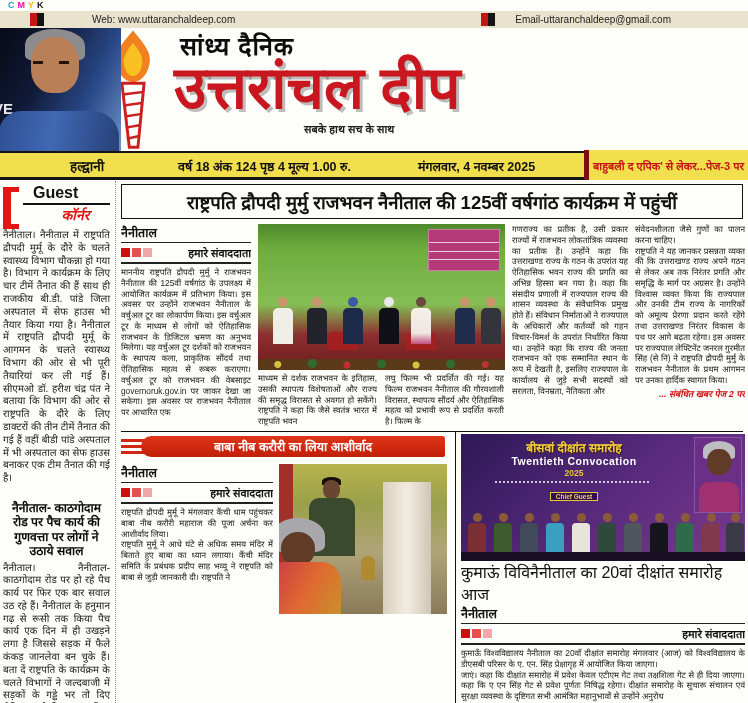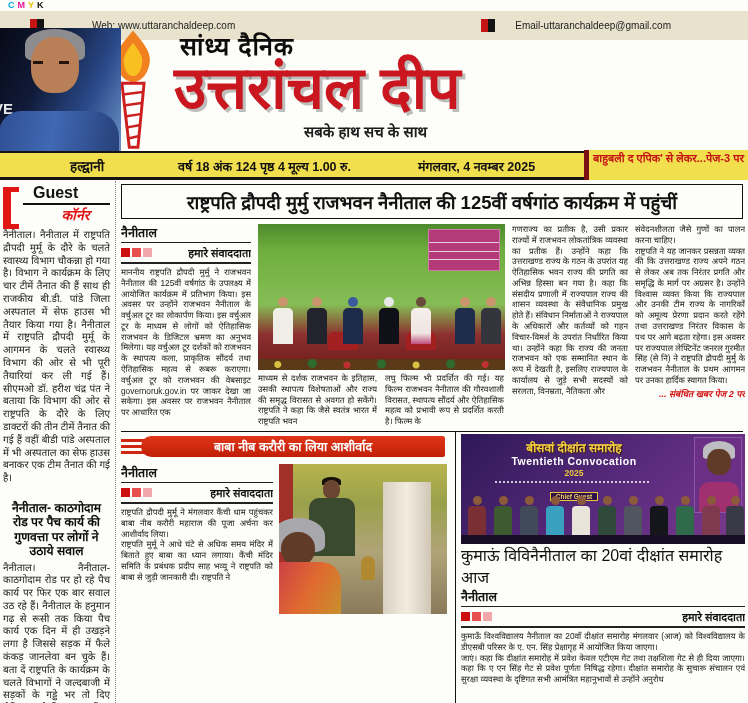--- a/index.html
+++ b/index.html
@@ -2,21 +2,21 @@
 <html><head>
 <meta charset="utf-8">
 <style>
   html,body{margin:0;padding:0;background:#ffffff;}
   .page{position:relative;width:748px;height:703px;background:#fdfdfa;overflow:hidden;
         font-family:"Liberation Sans","DejaVu Sans",sans-serif;color:#111;}
 
   
   .cmyk{position:absolute;top:0;left:8px;height:11px;display:flex;gap:3px;font-weight:bold;font-size:9px;line-height:11px;}
   .cmyk .c{color:#00aadd}.cmyk .m{color:#ee1199}.cmyk .y{color:#e8c400}.cmyk .k{color:#111}
-  .info-bar{position:absolute;top:11px;left:0;width:748px;height:29px;background:#e9e2cd;display:flex;align-items:center;}
+  .info-bar{position:absolute;top:11px;left:0;width:748px;height:17px;background:#e9e2cd;display:flex;align-items:center;}
   .mark{width:7px;height:13px;background:#c51414;flex:none}
   .mark.black{background:#141414}
   .info-txt{font-size:10px;color:#222;white-space:nowrap}
 
   
   .masthead{position:absolute;top:28px;left:0;width:748px;height:123px;}
   .weather{position:absolute;left:2px;top:0;width:90px;}
   .w-photo{width:88px;height:33px;position:relative;overflow:hidden;border:1px solid #8fa0c0;box-sizing:border-box}
   .moon-photo{background:linear-gradient(180deg,#3b5d9d 0%,#16244a 60%,#0a1020 100%)}
   .moon{position:absolute;right:16px;top:3px;width:13px;height:13px;border-radius:50%;background:#fff;box-shadow:0 0 8px 4px rgba(210,225,255,.8)}
@@ -26,33 +26,33 @@
   .pagoda{position:absolute;right:4px;bottom:0;width:34px;height:27px;background:#1a0e04;
           clip-path:polygon(50% 0,58% 12%,72% 18%,60% 30%,82% 40%,66% 52%,92% 64%,72% 74%,100% 88%,100% 100%,0 100%,0 88%,28% 74%,8% 64%,34% 52%,18% 40%,40% 30%,28% 18%,42% 12%)}
   .w-label{color:#d01818;font-weight:bold;font-size:9px;text-align:center;margin-top:1px}
   .w-line{font-size:6.8px;text-align:center;color:#5a3a10;font-weight:bold;line-height:1.25}
 
   .torch{position:absolute;left:94px;top:0;width:78px;height:123px}
   .mast-center{position:absolute;left:174px;top:0;width:436px;height:123px}
   .edition{font-size:25px;font-weight:900;color:#0c0c0c;letter-spacing:1px;margin-left:6px}
   .paper-title{font-size:59px;font-weight:900;color:#c9161f;line-height:1;letter-spacing:0;white-space:nowrap;
                text-shadow:3px 3px 0 rgba(70,70,70,.35);margin-top:-3px}
-  .tagline{font-size:15px;font-weight:800;color:#1c1c1c;margin-top:3px;padding-left:130px;white-space:nowrap}
+  .tagline{font-size:11px;font-weight:800;color:#1c1c1c;margin-top:3px;padding-left:130px;white-space:nowrap}
 
   .mast-photo{position:absolute;right:17px;top:0;width:138px;height:123px;overflow:hidden;
               background:linear-gradient(115deg,#05050c 0%,#101a38 40%,#2a4a8a 72%,#6f93c8 100%)}
   .mp-ve{position:absolute;left:10px;bottom:34px;color:rgba(255,255,255,.9);font-weight:bold;font-size:15px}
   .mp-hair{position:absolute;right:36px;top:1px;width:60px;height:32px;background:#8d8d90;border-radius:55% 60% 20% 20%}
   .mp-face{position:absolute;right:42px;top:9px;width:48px;height:56px;background:#b97f56;border-radius:46% 46% 42% 42%}
   .mp-eye{position:absolute;width:10px;height:2.5px;background:#241208;top:33px}
   .mp-eye.l{right:78px}.mp-eye.r{right:52px}
   .mp-shirt{position:absolute;right:2px;bottom:-4px;width:120px;height:44px;border-radius:22px 26px 0 0;
             background:linear-gradient(100deg,#2f4f92 0%,#4068b4 45%,#274078 100%)}
 
-  .promo{position:absolute;right:0;top:150px;width:164px;height:30px;background:#f2df4e;display:flex;align-items:flex-start;justify-content:center;border-left:5px solid #7a1010;box-sizing:border-box;z-index:3}
+  .promo{position:absolute;right:0;top:150px;width:164px;height:30px;background:#f2df4e;display:flex;align-items:center;justify-content:center;border-left:5px solid #7a1010;box-sizing:border-box;z-index:3}
   .promo-text{color:#c41414;font-weight:800;font-size:11px;white-space:nowrap}
 
   
   .date-bar{position:absolute;top:151px;left:0;width:748px;height:29px;background:#f2df4e;box-sizing:border-box;
             border-top:2px solid #151515;border-bottom:3px solid #151515;z-index:2}
   .db-city{position:absolute;left:70px;top:4px;font-size:13.5px;font-weight:800}
   .db-issue{position:absolute;left:178px;top:5px;font-size:12.5px;font-weight:700}
   .db-date{position:absolute;left:418px;top:5px;font-size:12.5px;font-weight:800}
 
   
@@ -123,21 +123,21 @@
   .chair{position:absolute;bottom:20px;width:30px;height:18px;background:#a32020;border-radius:6px 6px 0 0}
   .flowers{position:absolute;bottom:0;left:0;right:0;height:11px;
            background:radial-gradient(circle at 8% 50%,#d8c040 0 3px,transparent 4px),
                       radial-gradient(circle at 22% 40%,#2f6a2f 0 4px,transparent 5px),
                       radial-gradient(circle at 36% 55%,#c03030 0 3px,transparent 4px),
                       radial-gradient(circle at 50% 45%,#2f6a2f 0 4px,transparent 5px),
                       radial-gradient(circle at 64% 55%,#d8c040 0 3px,transparent 4px),
                       radial-gradient(circle at 78% 45%,#2f6a2f 0 4px,transparent 5px),
                       radial-gradient(circle at 92% 50%,#c03030 0 3px,transparent 4px),#5a3a18}
 
-  .photo-conv{width:100%;height:110px;background:linear-gradient(135deg,#2e1858 0%,#5a2b7d 55%,#7c3a8e 100%)}
+  .photo-conv{width:100%;height:127px;background:linear-gradient(135deg,#2e1858 0%,#5a2b7d 55%,#7c3a8e 100%)}
   .cv-hindi{position:absolute;top:5px;left:0;right:58px;text-align:center;color:#f6d23c;font-weight:800;font-size:12px;text-shadow:1px 1px 0 #3a1a10;white-space:nowrap}
   .cv-eng{position:absolute;top:21px;left:0;right:58px;text-align:center;color:#ffffff;font-weight:800;font-size:10.5px;letter-spacing:.5px}
   .cv-year{position:absolute;top:34px;left:0;right:58px;text-align:center;color:#e8c53a;font-weight:800;font-size:8.5px}
   .cv-dots{position:absolute;top:47px;left:34px;right:96px;border-top:2px dotted rgba(255,255,255,.75)}
   .cv-guest{position:absolute;top:51px;left:0;right:58px;text-align:center}
   .cv-guest-box{display:inline-block;border:1px solid #e8c53a;color:#f0d060;font-size:6.5px;font-weight:700;padding:0 5px;background:#30104a}
   .cv-prez{position:absolute;right:3px;top:3px;width:48px;height:76px;background:#6b2f86;border:1px solid #8a55a8;box-sizing:border-box}
   .cv-prez .hair{position:absolute;left:8px;top:3px;width:32px;height:18px;background:#bdbdc2;border-radius:50% 50% 15% 15%}
   .cv-prez .face{position:absolute;left:12px;top:11px;width:24px;height:26px;background:#5f3b28;border-radius:45%}
   .cv-prez .blouse{position:absolute;left:4px;bottom:0;width:40px;height:30px;background:#a03070;border-radius:10px 10px 0 0}

